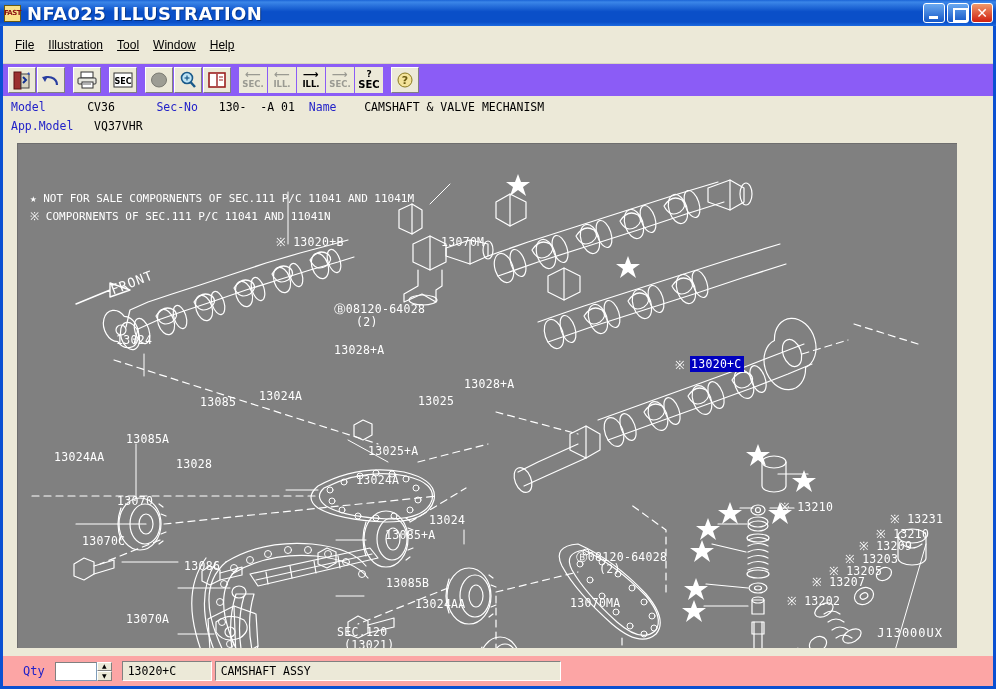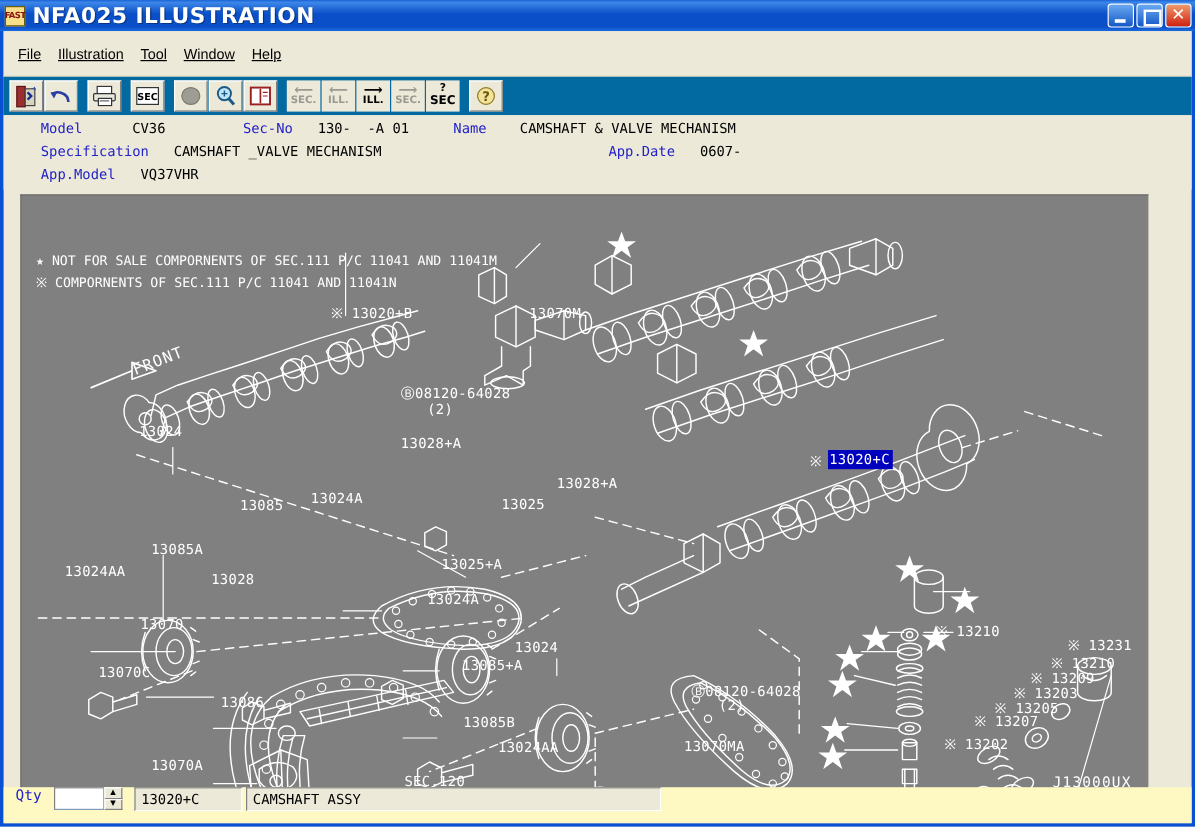--- a/index.html
+++ b/index.html
@@ -95,21 +95,21 @@
     padding: 1px 8px 1px 6px;
     white-space: nowrap;
   }
   .menu-item u { text-decoration: underline; }
 
   
   .toolbar {
     height: 32px;
     display: flex; align-items: center;
     padding-left: 5px;
-    background: #0369a1;
+    background: #8b5cf6;
     gap: 0px;
   }
   .tbtn {
     width: 28px; height: 26px;
     margin-right: 1px;
     display: flex; align-items: center; justify-content: center;
     background: #ECE9D8;
     border: 1px solid transparent;
     position: relative;
     flex: 0 0 auto;
@@ -135,21 +135,21 @@
   
   .infohdr {
     padding: 2px 0 3px 8px;
     font-family: "DejaVu Sans Mono", monospace;
     font-size: 11.5px;
     color: #000;
     background: #ECE9D8;
     line-height: 19px;
   }
   .infohdr .row { white-space: pre; height: 19px; }
-  .lbl { color: #2222C8; margin-left: 23px; }
+  .lbl { color: #2222C8; }
   .val { color: #000000; }
 
   
   .illu-wrap {
     position: relative;
     margin: 4px 36px 0 14px;
     height: 505px;
     background: #808080;
     border-top: 1px solid #6e6e6e;
     border-left: 1px solid #6e6e6e;
@@ -184,23 +184,23 @@
     font-family: "DejaVu Sans Mono", monospace;
     font-size: 12px;
     letter-spacing: 1px;
   }
 
   
   .statusbar {
     position: absolute;
     left: 0; bottom: 0;
     width: 990px; height: 30px;
-    background: #fef9c3;
-    display: flex; align-items: flex-start;
-    padding-left: 10px;
+    background: #fca5a5;
+    display: flex; align-items: center;
+    padding-left: 20px;
   }
   .qty-lbl {
     color: #2222C8;
     font-family: "DejaVu Sans Mono", monospace;
     font-size: 12px;
     margin-right: 10px;
   }
   .qty-box {
     width: 42px; height: 19px;
     background: #FFFFFF;
@@ -370,21 +370,20 @@
       <div class="tbtn raised">
         <svg width="20" height="18" viewBox="0 0 20 18">
           <circle cx="10" cy="9" r="7" fill="#f3e39a" stroke="#8a7a20"></circle>
           <text x="10" y="13" font-family="DejaVu Sans" font-size="11" font-weight="bold" text-anchor="middle" fill="#6a5a10">?</text>
         </svg>
       </div>
     </div>
 
     <div class="infohdr">
       <div class="row"><span class="lbl">Model</span><span>      </span><span class="val">CV36</span><span>      </span><span class="lbl">Sec-No</span><span>   </span><span class="val">130-  -A 01</span><span>  </span><span class="lbl">Name</span><span>    </span><span class="val">CAMSHAFT &amp; VALVE MECHANISM</span></div>
-      <div class="row"><span class="lbl">Specification</span><span>   </span><span class="val">CAMSHAFT _VALVE MECHANISM</span><span>                        </span><span class="lbl">App.Date</span><span>   </span><span class="val">0607-</span></div>
       <div class="row"><span class="lbl">App.Model</span><span>   </span><span class="val">VQ37VHR</span></div>
     </div>
 
     <div class="illu-wrap">
 
       <svg class="illu-svg" width="940" height="505" viewBox="0 0 940 505">
         <g stroke="#FFFFFF" fill="none" stroke-width="1.2" stroke-linejoin="round" stroke-linecap="round">
 
           <g>
             <path d="M58 160 L92 146 L92 153 L112 146 L92 139 L92 146 Z" stroke-width="1.4"></path>

